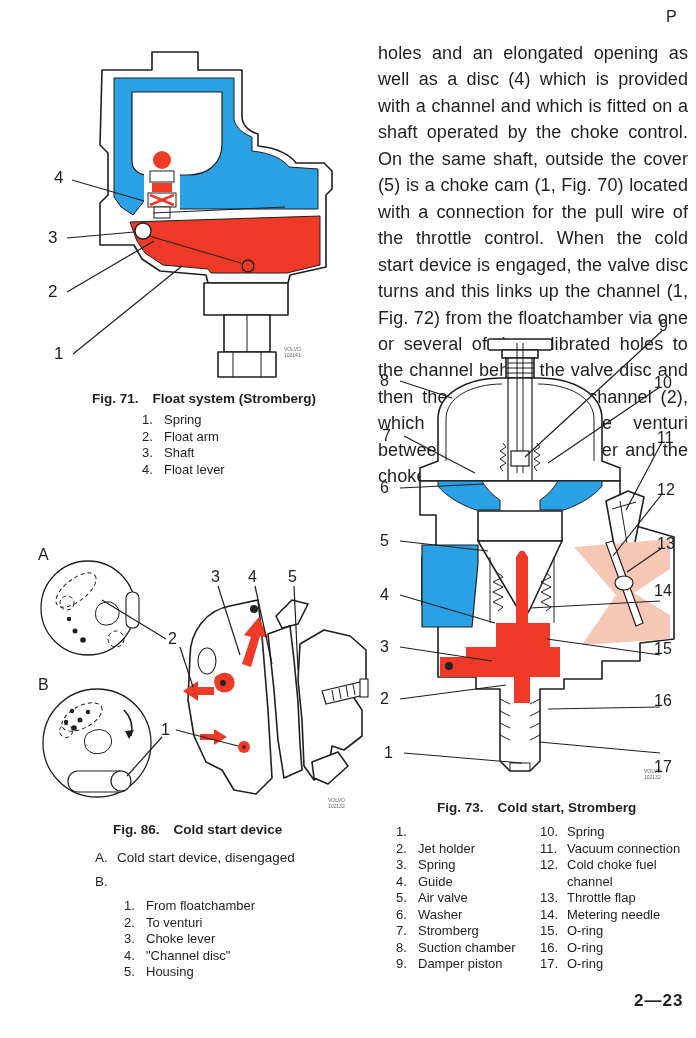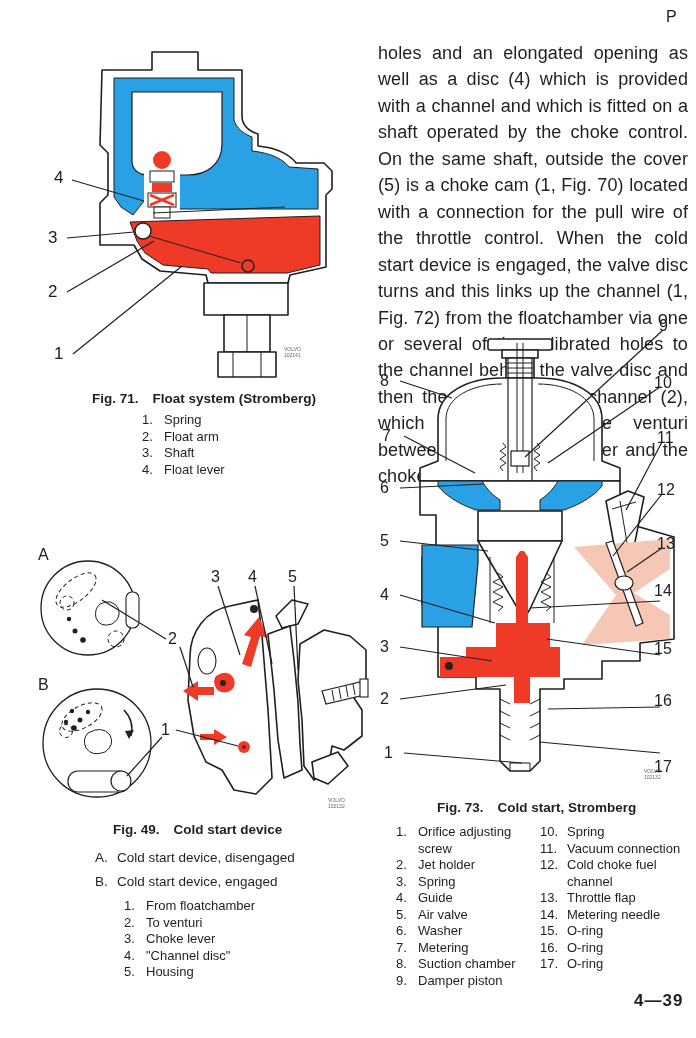--- a/index.html
+++ b/index.html
@@ -221,21 +221,20 @@
     <span class="callout" style="left:276px;top:387px;">16</span>
     <span class="callout" style="left:276px;top:453px;">17</span>
   </div>
 
   <div class="abs fig-caption" style="left:437px;top:800px;">
     <span class="cap-label">Fig. 73.</span><span>Cold start, Stromberg</span>
   </div>
   <div class="abs plist" style="left:396px;top:824px;width:148px;">
     <div class="part">
         <span class="pnum">1.</span>
-        <span>Orifice adjusting screw</span>
       </div>
     <div class="part">
         <span class="pnum">2.</span>
         <span>Jet holder</span>
       </div>
     <div class="part">
         <span class="pnum">3.</span>
         <span>Spring</span>
       </div>
     <div class="part">
@@ -245,21 +244,21 @@
     <div class="part">
         <span class="pnum">5.</span>
         <span>Air valve</span>
       </div>
     <div class="part">
         <span class="pnum">6.</span>
         <span>Washer</span>
       </div>
     <div class="part">
         <span class="pnum">7.</span>
-        <span>Metering</span>
+        <span>Stromberg</span>
       </div>
     <div class="part">
         <span class="pnum">8.</span>
         <span>Suction chamber</span>
       </div>
     <div class="part">
         <span class="pnum">9.</span>
         <span>Damper piston</span>
       </div>
   </div>
@@ -370,30 +369,29 @@
     <span class="callout" style="left:8px;top:6px;">A</span>
     <span class="callout" style="left:8px;top:136px;">B</span>
     <span class="callout" style="left:138px;top:90px;">2</span>
     <span class="callout" style="left:131px;top:181px;">1</span>
     <span class="callout" style="left:181px;top:28px;">3</span>
     <span class="callout" style="left:218px;top:28px;">4</span>
     <span class="callout" style="left:258px;top:28px;">5</span>
   </div>
 
   <div class="abs fig-caption" style="left:113px;top:822px;">
-    <span class="cap-label">Fig. 49.</span><span>Cold start device</span>
+    <span class="cap-label">Fig. 86.</span><span>Cold start device</span>
   </div>
   <div class="abs variants" style="left:95px;top:846px;width:240px;">
     <div class="vrow">
         <span class="vletter">A.</span>
         <span>Cold start device, disengaged</span>
       </div>
     <div class="vrow">
         <span class="vletter">B.</span>
-        <span>Cold start device, engaged</span>
       </div>
   </div>
   <div class="abs plist" style="left:124px;top:898px;width:180px;">
     <div class="part">
         <span class="pnum">1.</span>
         <span>From floatchamber</span>
       </div>
     <div class="part">
         <span class="pnum">2.</span>
         <span>To venturi</span>
@@ -405,15 +403,15 @@
     <div class="part">
         <span class="pnum">4.</span>
         <span>"Channel disc"</span>
       </div>
     <div class="part">
         <span class="pnum">5.</span>
         <span>Housing</span>
       </div>
   </div>
 
-  <div class="abs pageno" style="left:634px;top:991px;">4—39</div>
+  <div class="abs pageno" style="left:634px;top:991px;">2—23</div>
 
 </div>
 
 </body></html>

